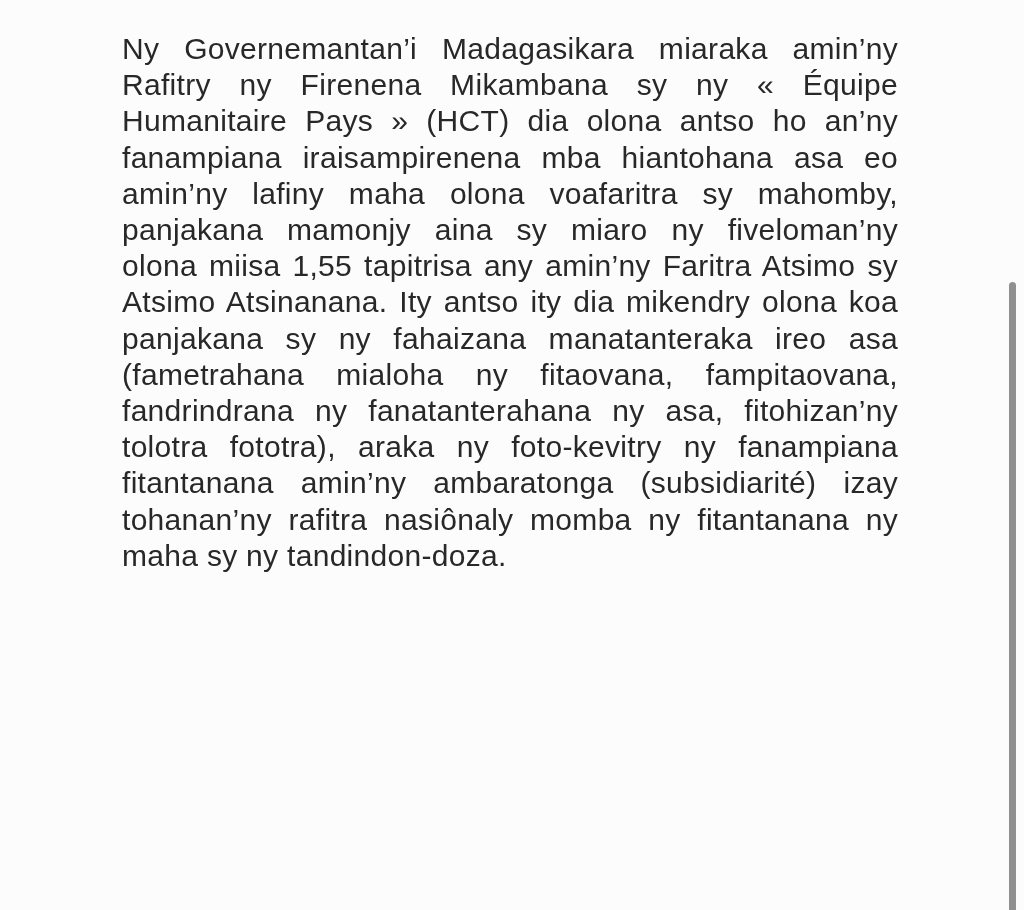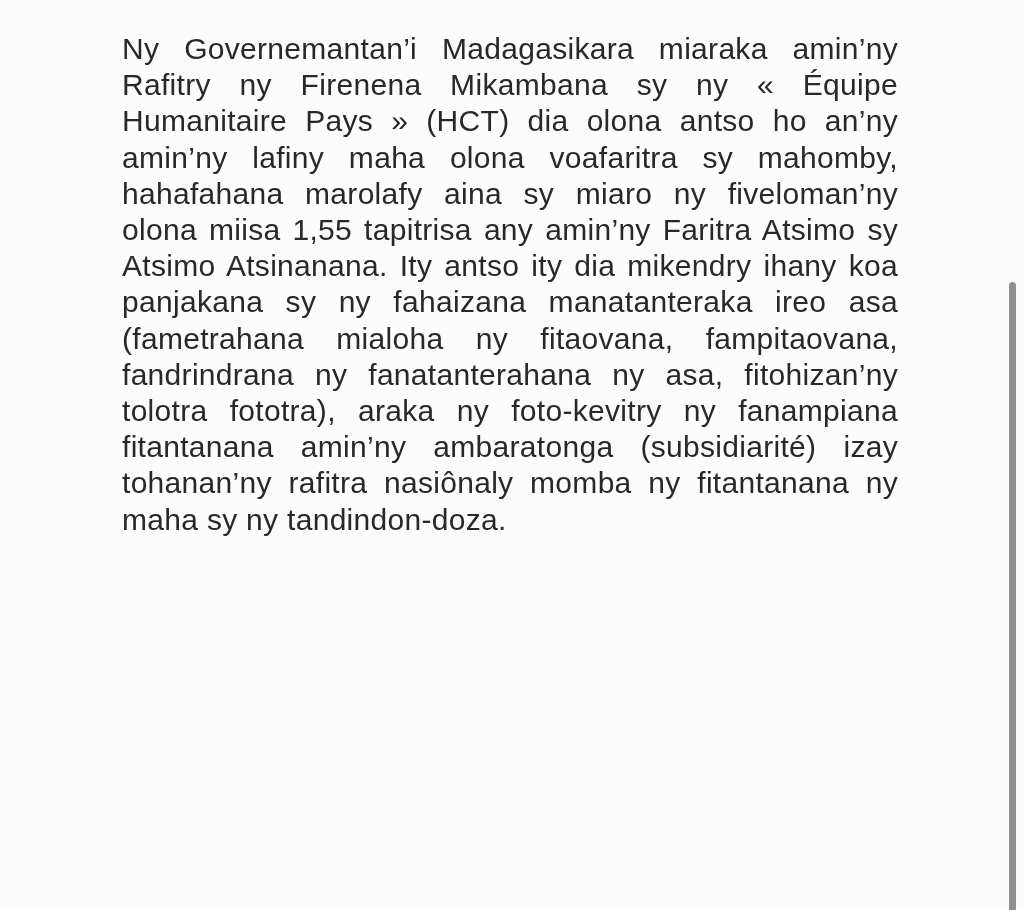--- a/index.html
+++ b/index.html
@@ -48,24 +48,25 @@
   }
 </style>
 </head>
 <body style="--text-color: #282828; --bg-color: #fcfcfc; --thumb-color: #909090;">
 
 <div class="viewport">
   <div class="paragraph">
       <div class="line">Ny Governemantan’i Madagasikara miaraka amin’ny</div>
       <div class="line">Rafitry ny Firenena Mikambana sy ny « Équipe</div>
       <div class="line">Humanitaire Pays » (HCT) dia olona antso ho an’ny</div>
+      <div class="line">fanampiana iraisampirenena mba hiantohana asa eo</div>
       <div class="line">amin’ny lafiny maha olona voafaritra sy mahomby,</div>
-      <div class="line">hahafahana marolafy aina sy miaro ny fiveloman’ny</div>
+      <div class="line">panjakana mamonjy aina sy miaro ny fiveloman’ny</div>
       <div class="line">olona miisa 1,55 tapitrisa any amin’ny Faritra Atsimo sy</div>
-      <div class="line">Atsimo Atsinanana. Ity antso ity dia mikendry ihany koa</div>
+      <div class="line">Atsimo Atsinanana. Ity antso ity dia mikendry olona koa</div>
       <div class="line">panjakana sy ny fahaizana manatanteraka ireo asa</div>
       <div class="line">(fametrahana mialoha ny fitaovana, fampitaovana,</div>
       <div class="line">fandrindrana ny fanatanterahana ny asa, fitohizan’ny</div>
       <div class="line">tolotra fototra), araka ny foto-kevitry ny fanampiana</div>
       <div class="line">fitantanana amin’ny ambaratonga (subsidiarité) izay</div>
       <div class="line">tohanan’ny rafitra nasiônaly momba ny fitantanana ny</div>
       <div class="line last">maha sy ny tandindon-doza.</div>
     </div>
   <div class="scrollbar-thumb"></div>
 </div>

